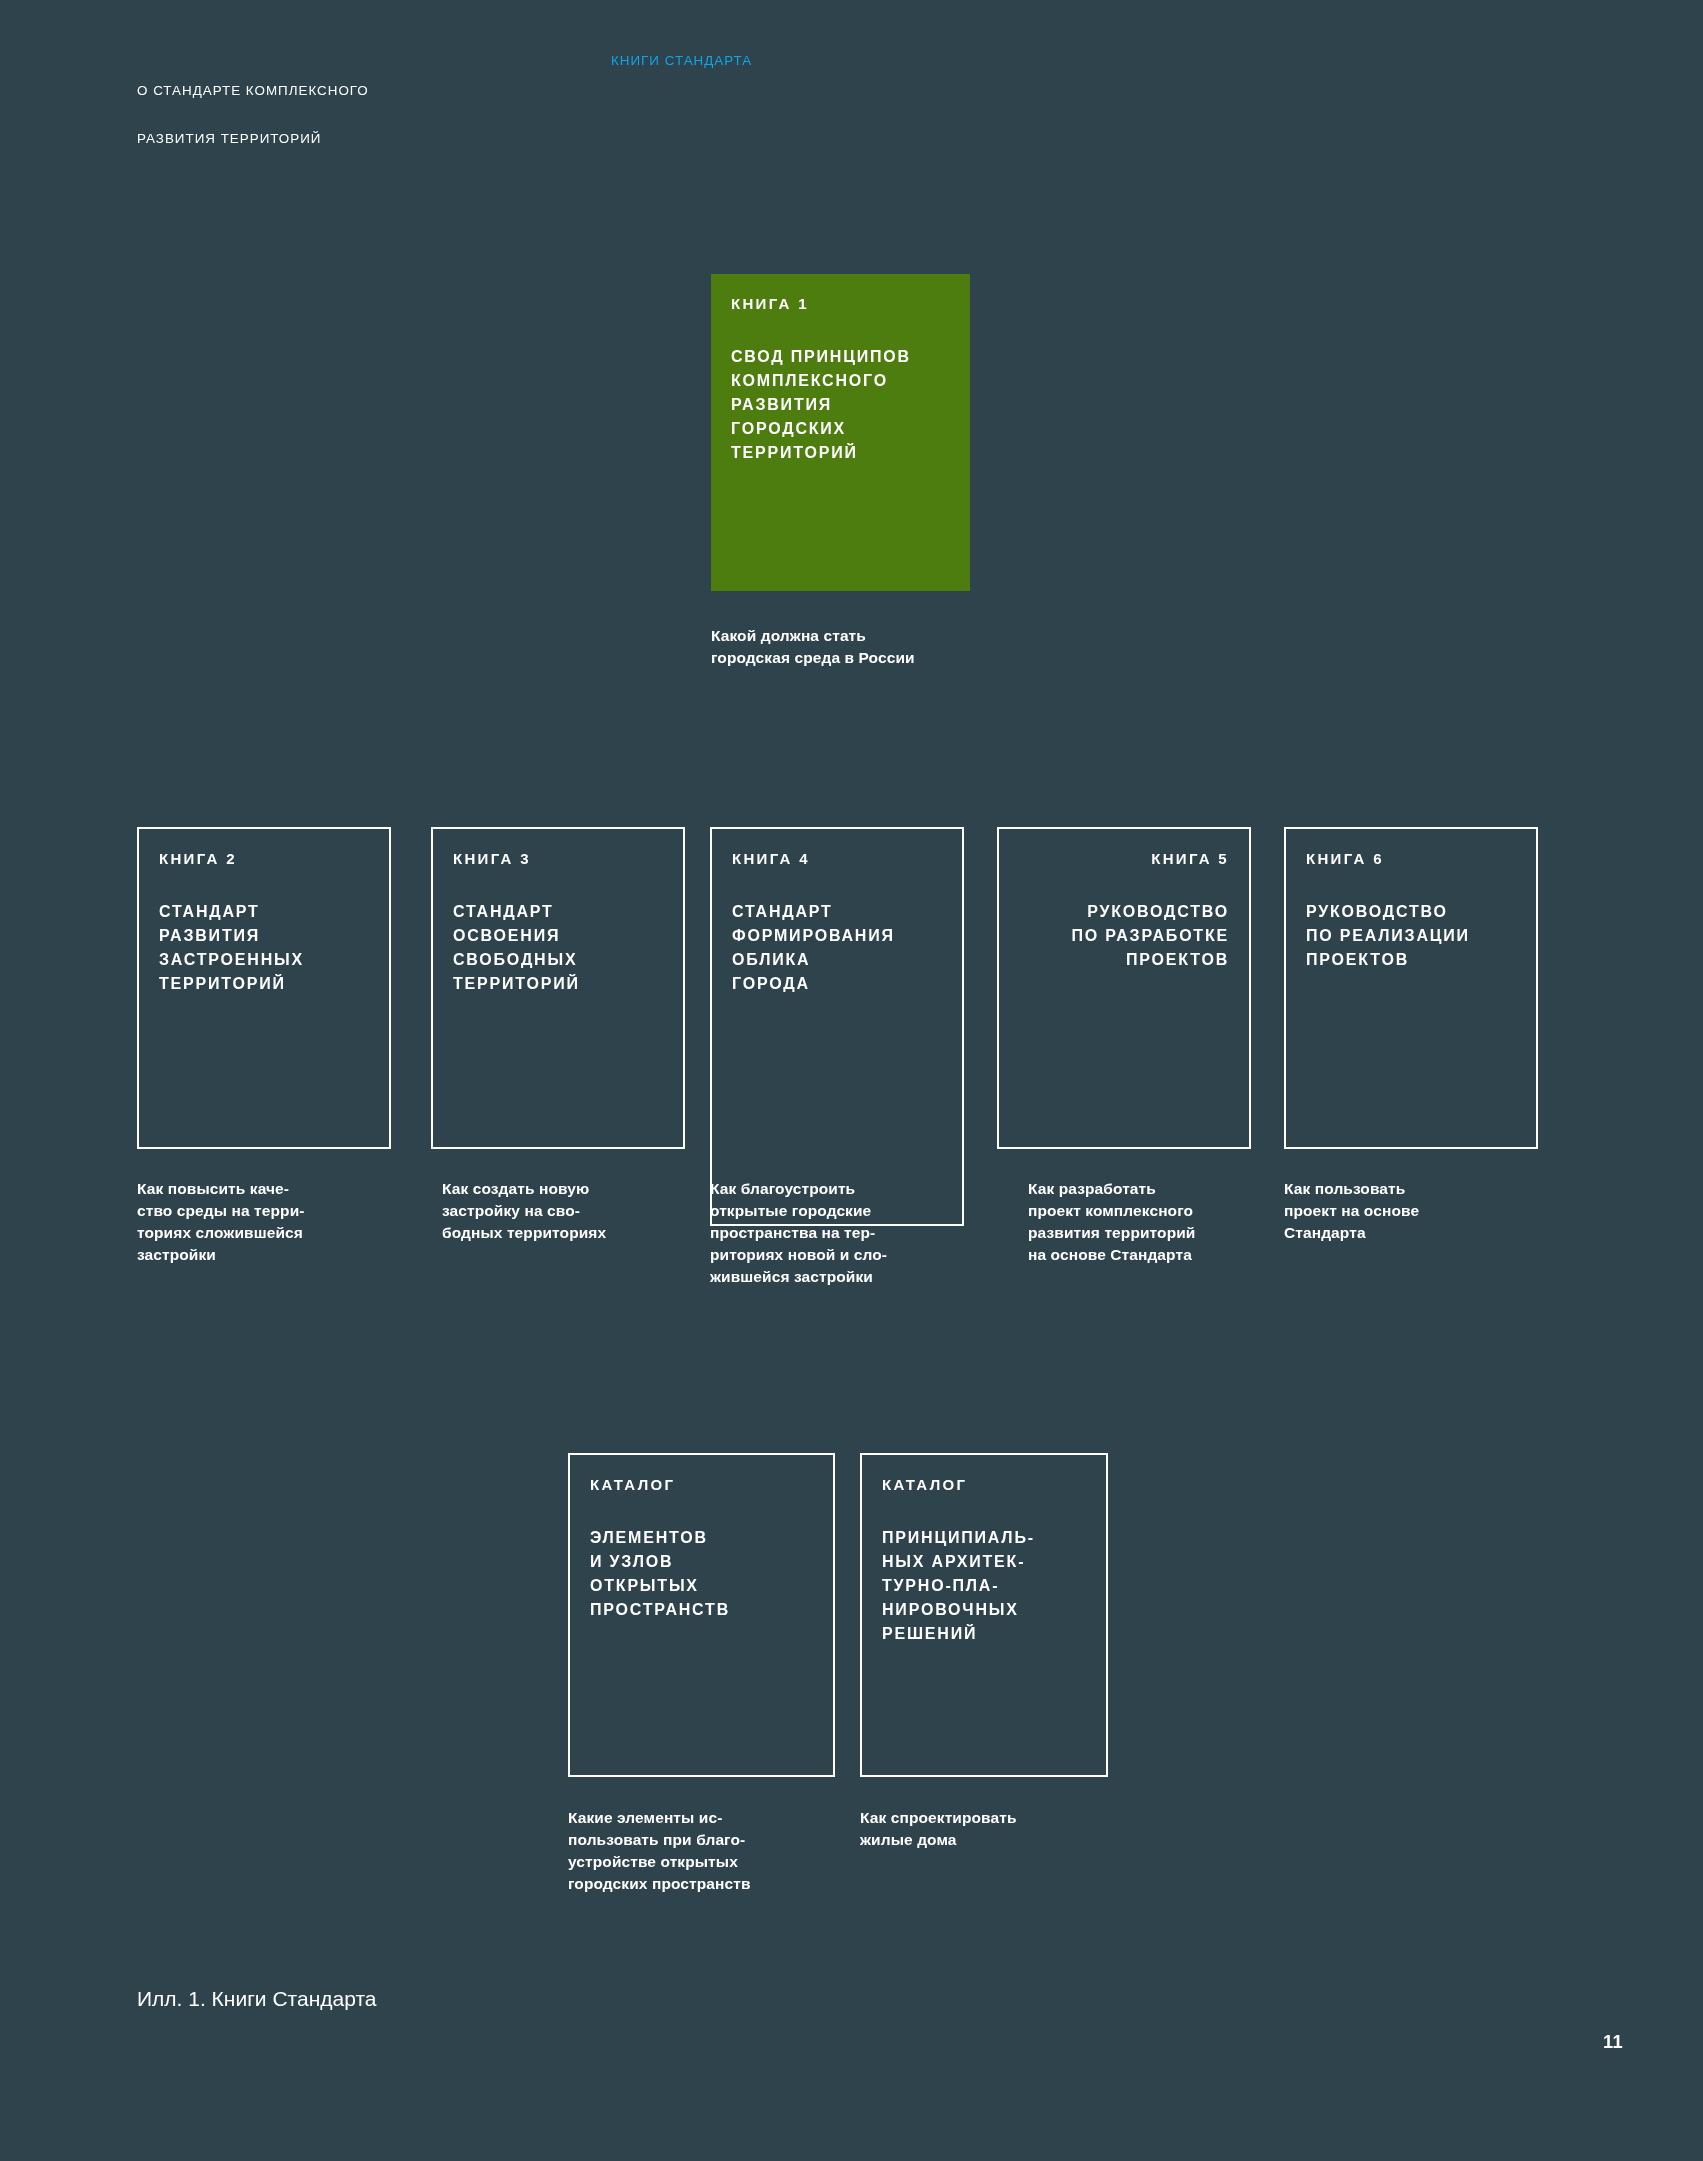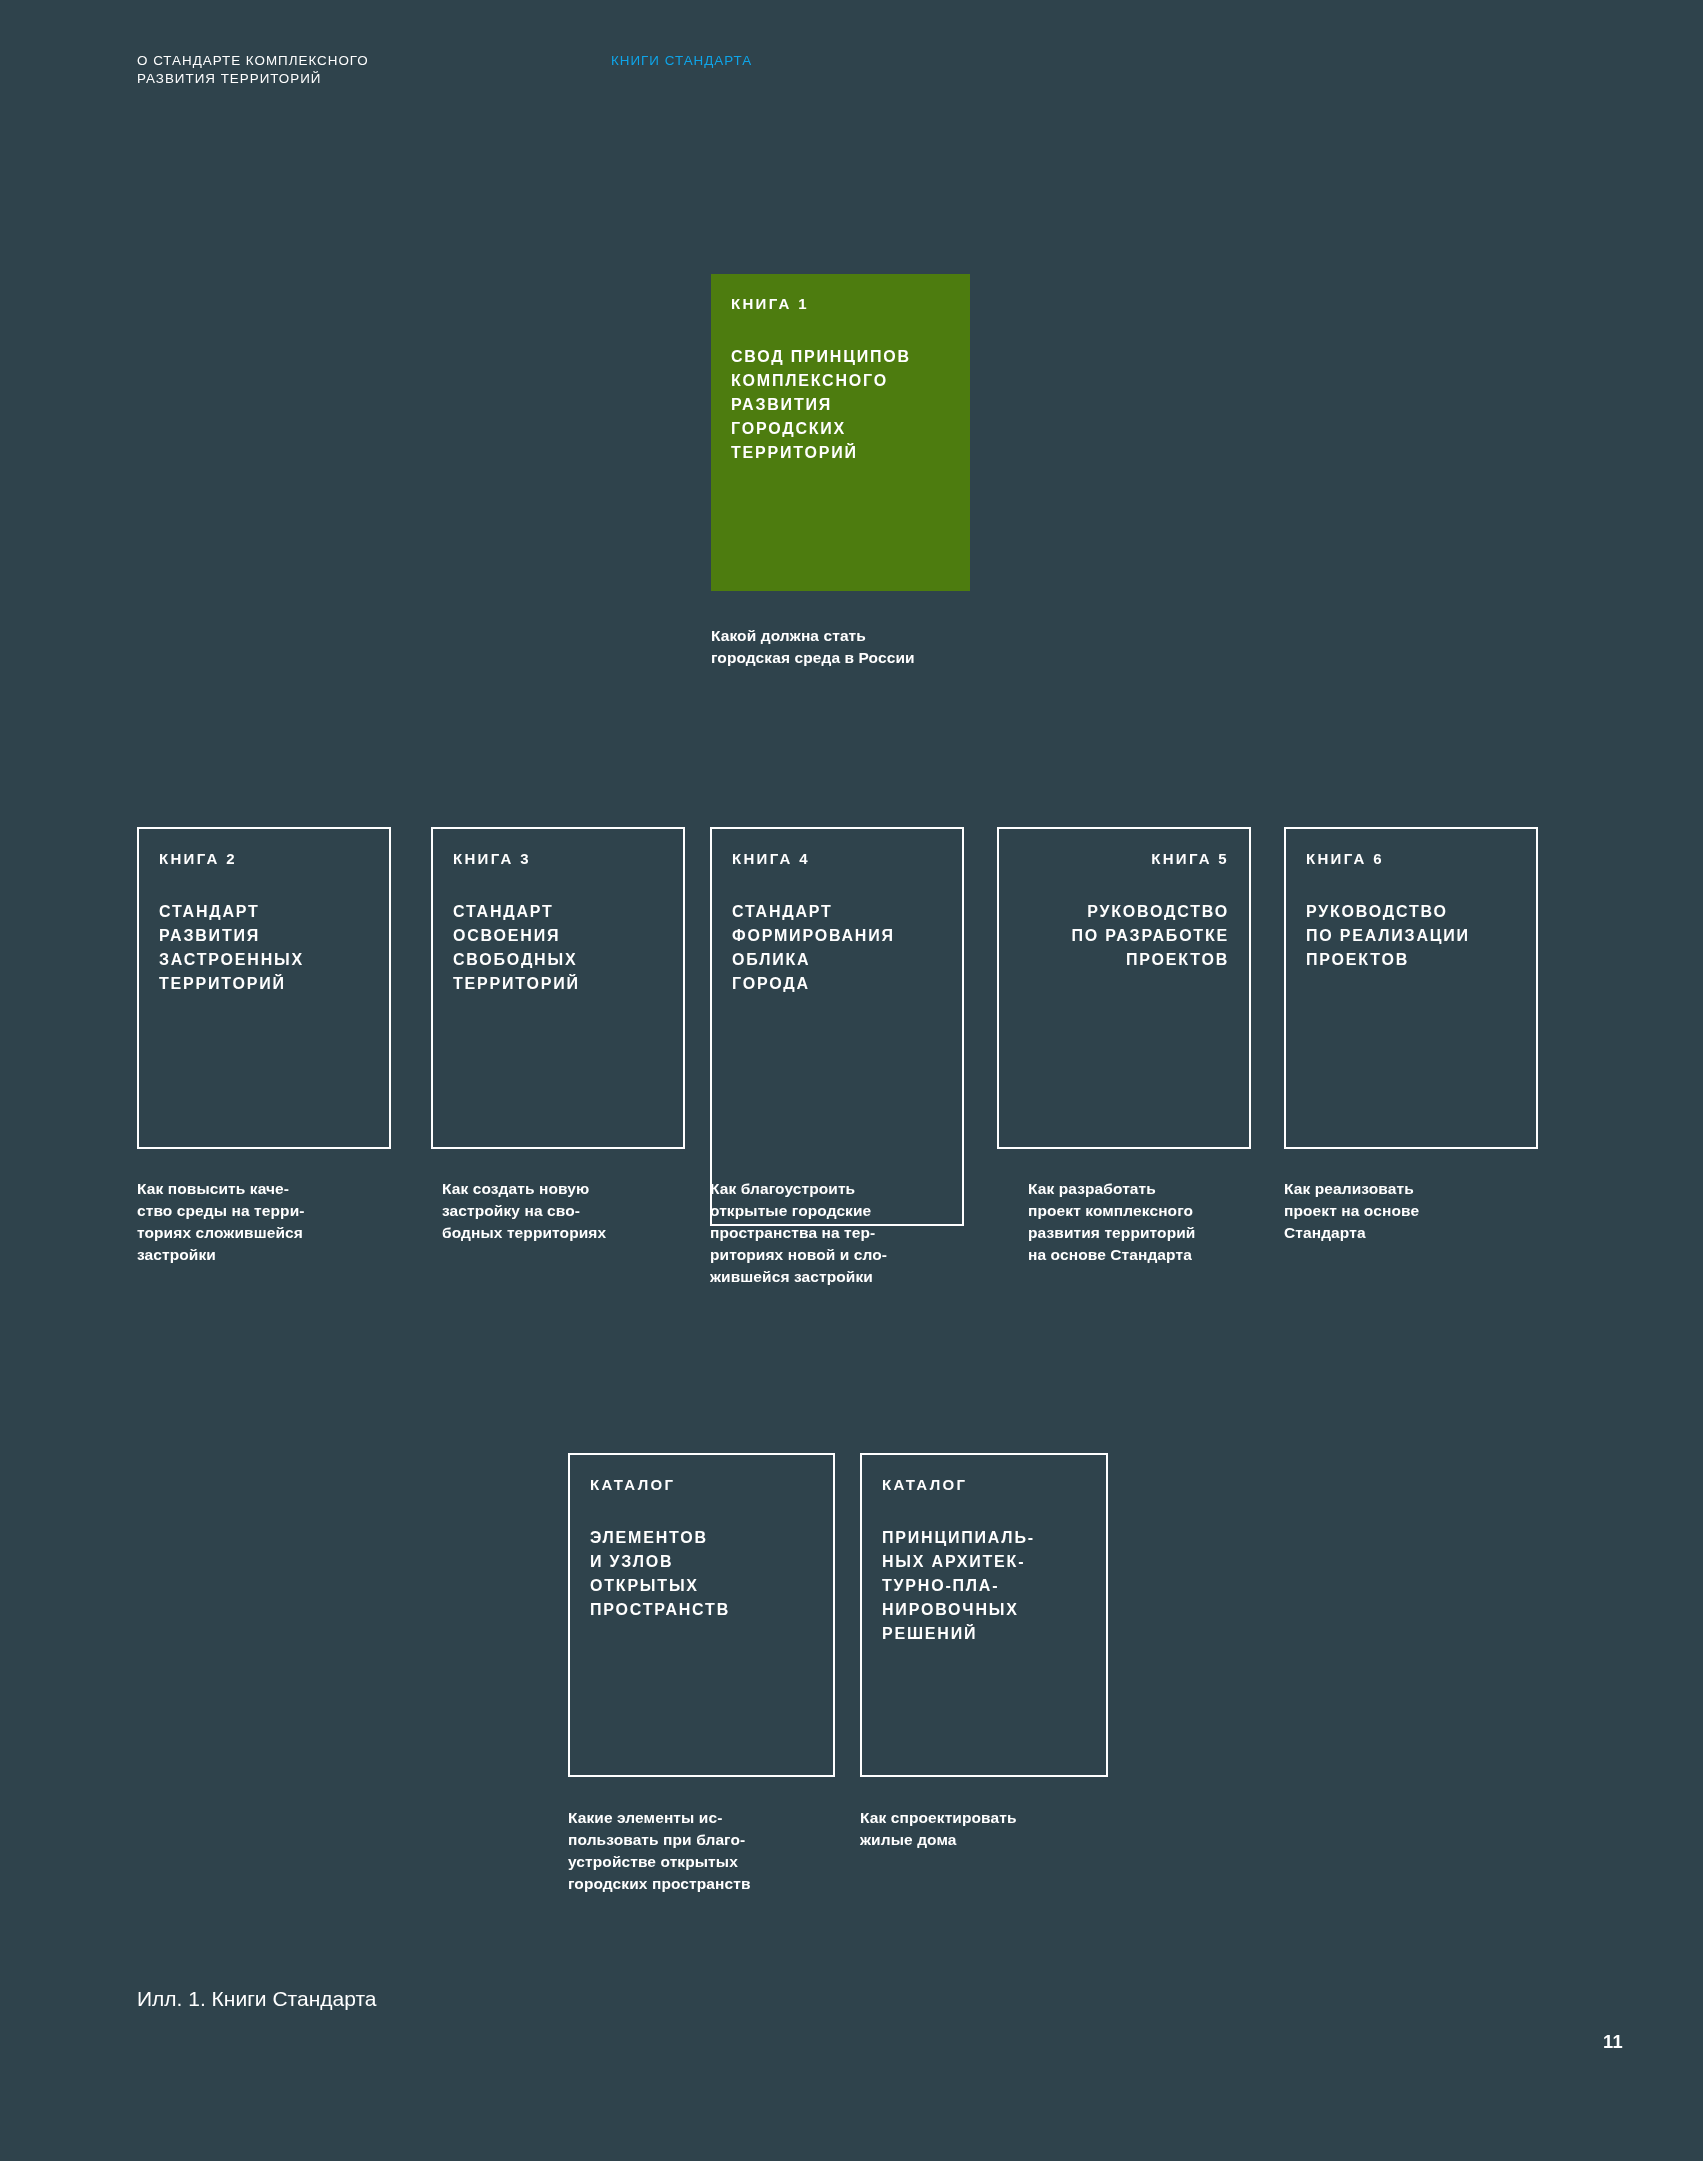--- a/index.html
+++ b/index.html
@@ -18,21 +18,21 @@
   .runhead{
     position:absolute;top:52px;left:137px;
     font-size:13.4px;letter-spacing:1px;line-height:18.3px;
     text-transform:uppercase;font-weight:400;color:#ffffff;
   }
   .runhead-right{
     position:absolute;top:52px;left:611px;
     font-size:13.4px;letter-spacing:1px;line-height:18.3px;
     text-transform:uppercase;font-weight:400;color:#0ea5e9;
   }
-  .runhead span{display:block;}
+  .runhead span{display:block;margin-top:30px;}
 
   
   .card{
     position:absolute;
     box-sizing:border-box;
     padding:21px 20px 0 20px;
   }
   .card.outlined{border:2.1px solid #ffffff;background:transparent;}
   .card.filled{border:none;}
 
@@ -169,21 +169,21 @@
 
   <div class="card outlined" style="left:1284px;top:827px;width:254px;height:322px;">
     <div class="card-kicker">КНИГА 6</div>
     <div class="card-title">
       <span>РУКОВОДСТВО</span>
       <span>ПО РЕАЛИЗАЦИИ</span>
       <span>ПРОЕКТОВ</span>
     </div>
   </div>
   <div class="caption" style="left:1284px;top:1178px;">
-    <span>Как реализовать</span>
+    <span>Как пользовать</span>
     <span>проект на основе</span>
     <span>Стандарта</span>
   </div>
 
   <div class="card outlined" style="left:568px;top:1453px;width:267px;height:324px;">
     <div class="card-kicker">КАТАЛОГ</div>
     <div class="card-title">
       <span>ЭЛЕМЕНТОВ</span>
       <span>И УЗЛОВ</span>
       <span>ОТКРЫТЫХ</span>

